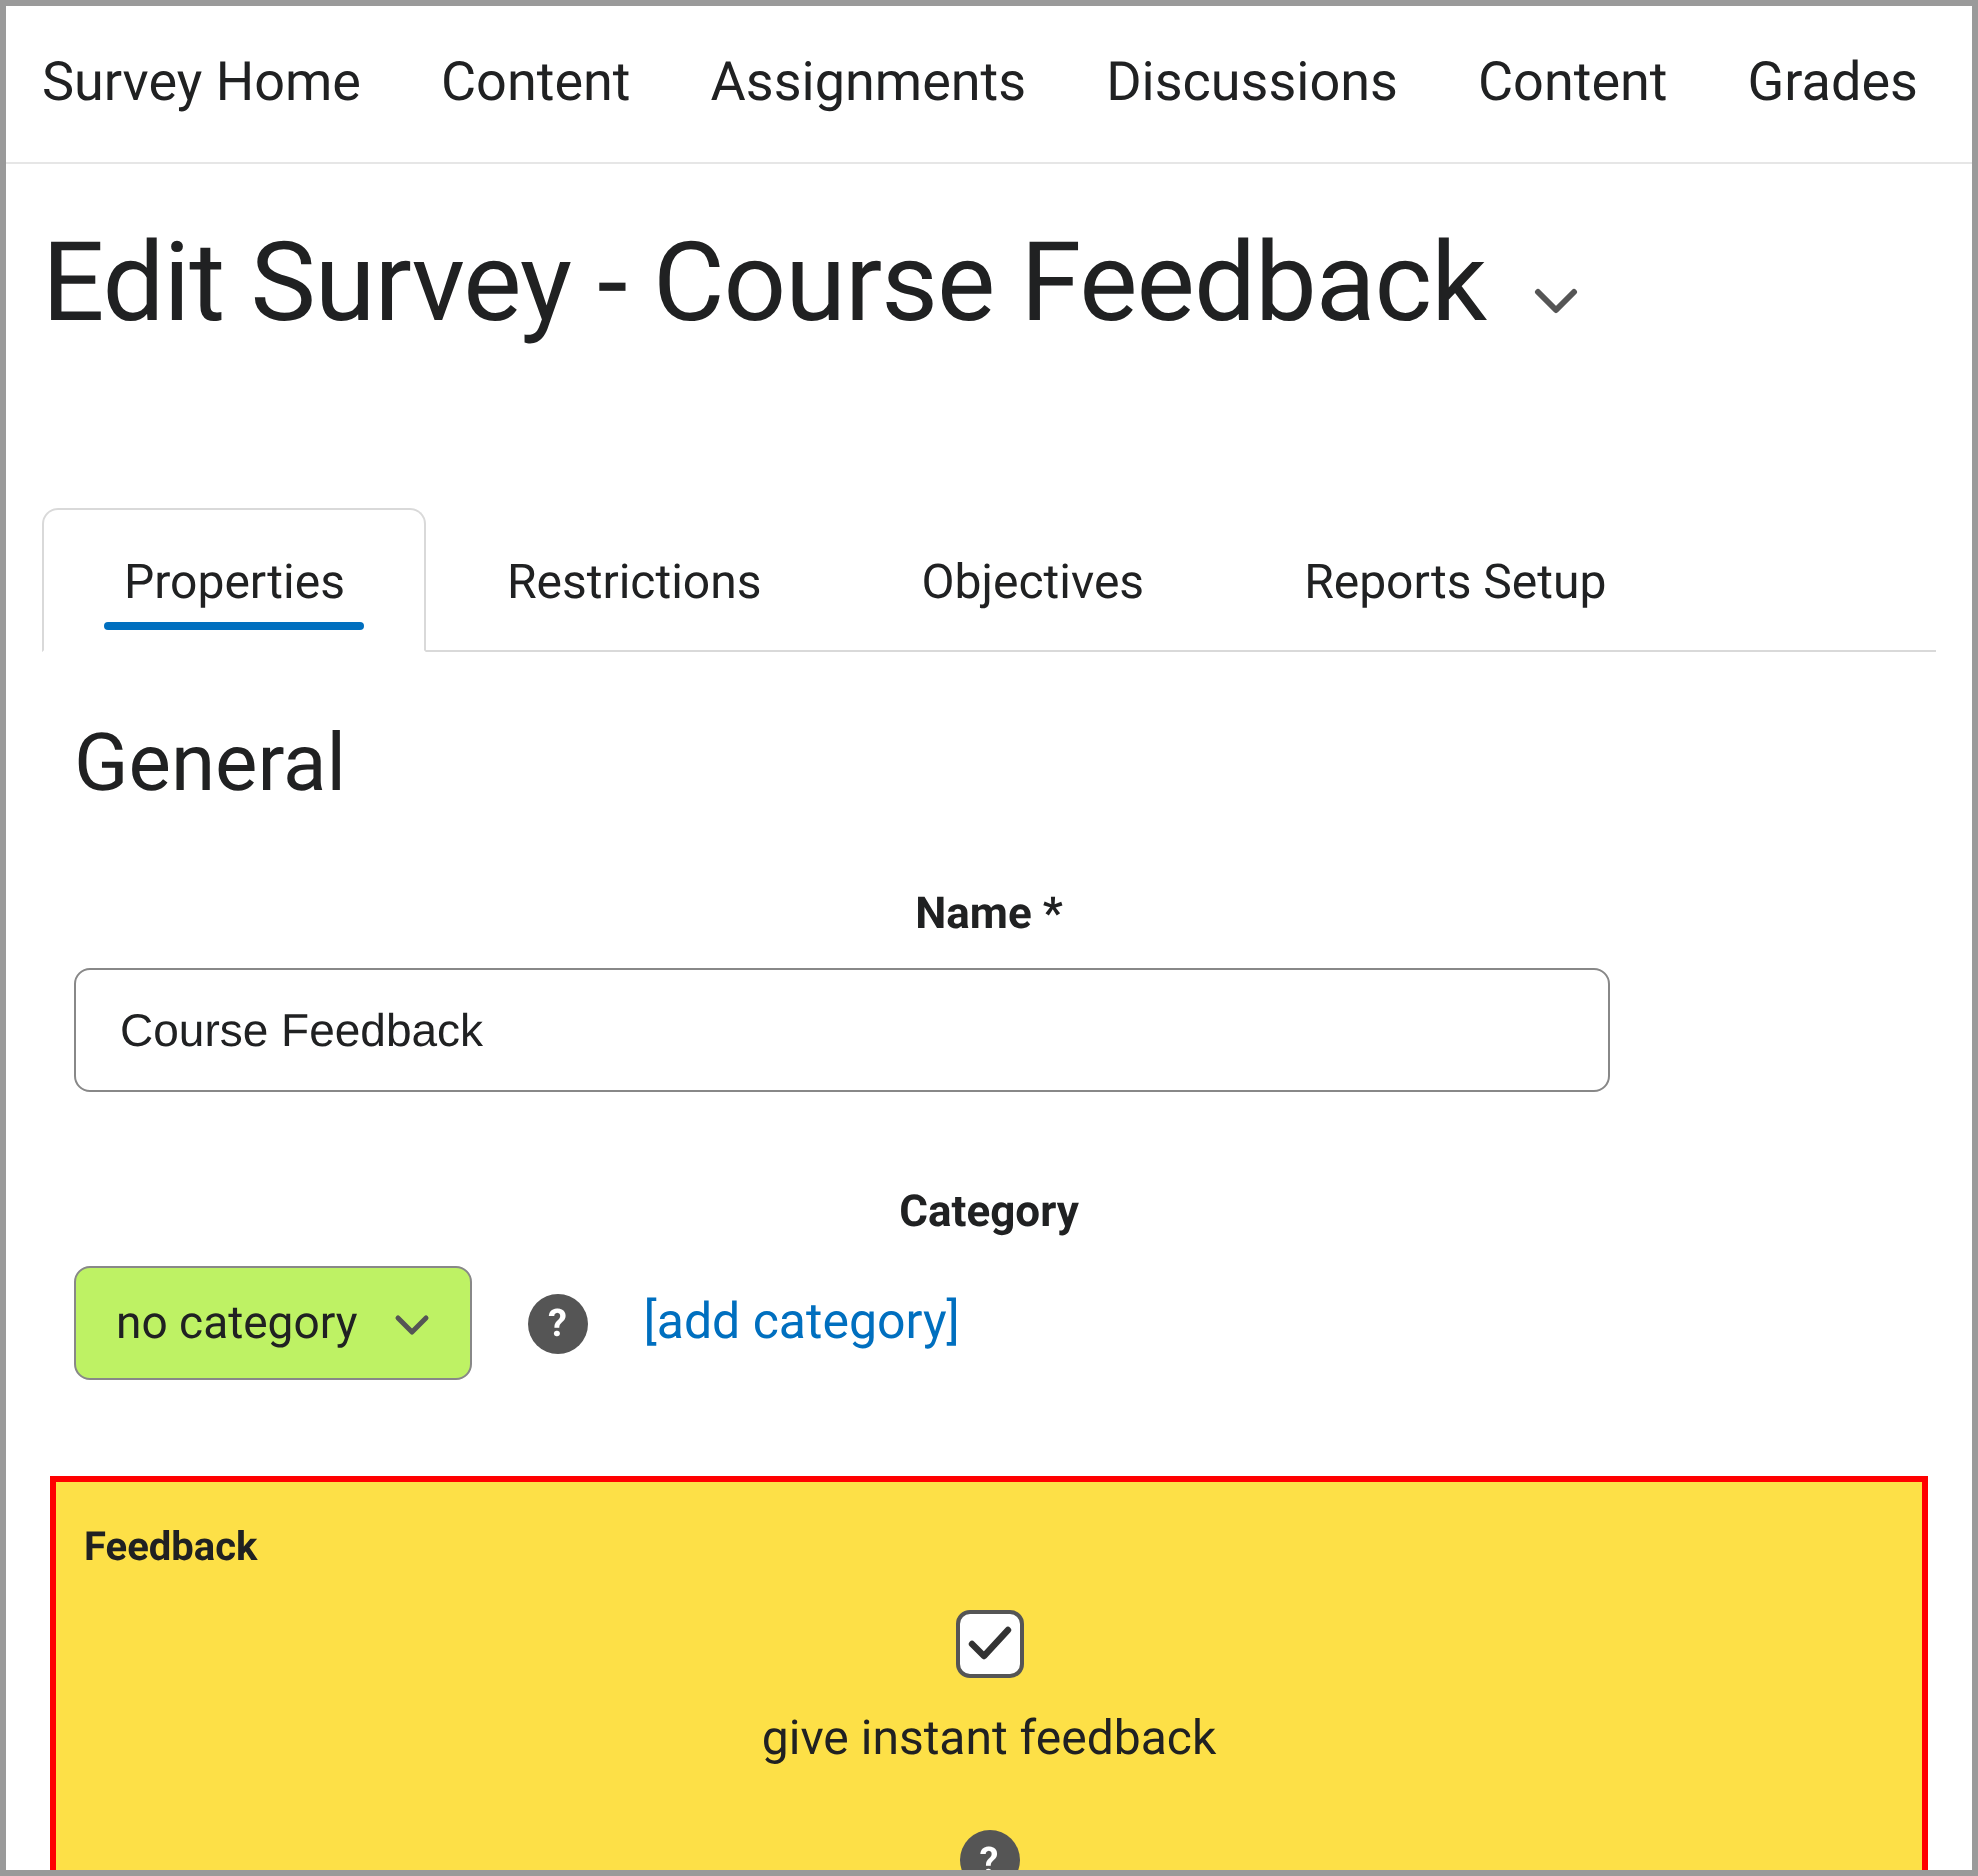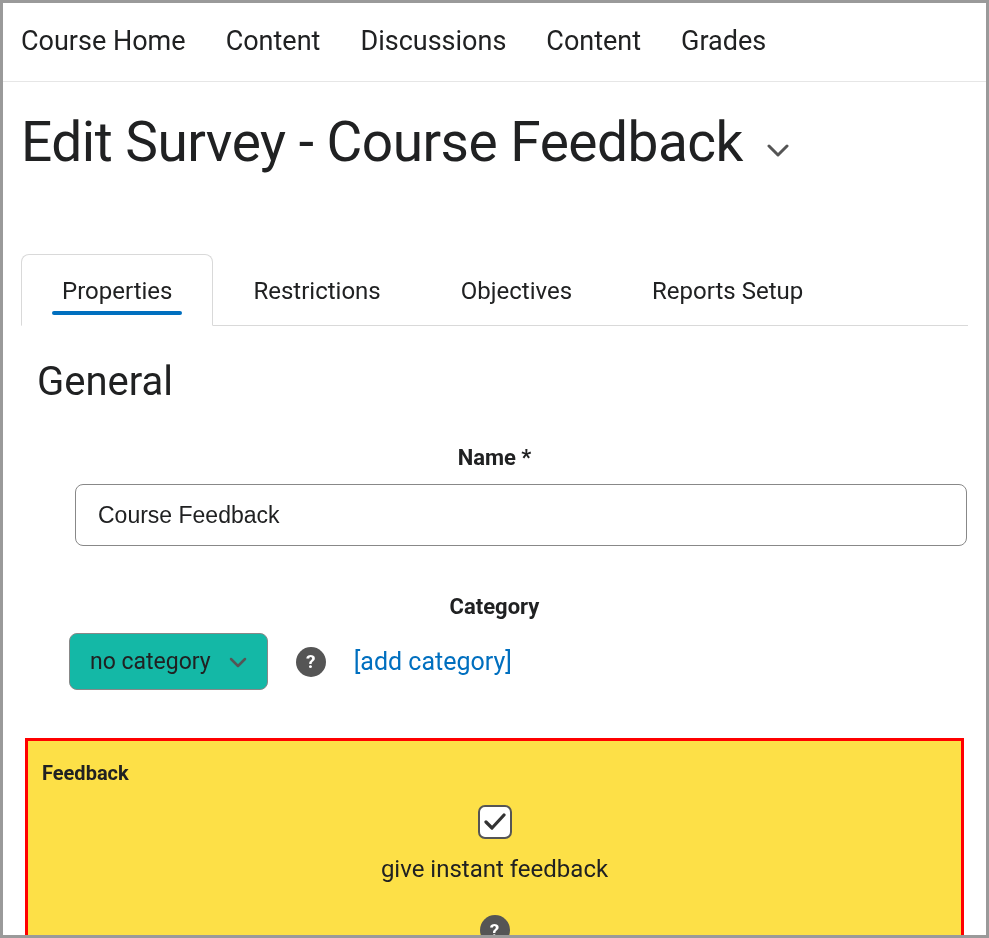--- a/index.html
+++ b/index.html
@@ -83,46 +83,44 @@
     }
     .field-label {
       font-size: 22px;
       font-weight: 700;
       color: #202122;
       margin-bottom: 14px;
       display: block;
       text-align: center;
     }
     .text-input {
-      width: 892px;
+      width: 768px;
       height: 62px;
       border: 1px solid #888;
       border-radius: 8px;
       padding: 0 22px;
       font-size: 23px;
       color: #202122;
-      margin-left: 38px;
     }
     .category-row {
       display: flex;
       align-items: center;
       gap: 28px;
       margin-top: 14px;
     }
     .select-box {
       display: inline-flex;
       align-items: center;
       gap: 18px;
       border: 1px solid #888;
       border-radius: 8px;
       padding: 14px 20px;
       font-size: 23px;
       cursor: pointer;
-      background: #14b8a6;
-      margin-left: 32px;
+      background: #bef264;
     }
     .help-icon {
       width: 30px;
       height: 30px;
       border-radius: 50%;
       background: #555;
       color: #fff;
       display: inline-flex;
       align-items: center;
       justify-content: center;
@@ -169,22 +167,23 @@
     .chk-label {
       font-size: 24px;
       color: #202122;
     }
     .gap-field { margin-top: 48px; }
   </style>
 </head>
 <body>
 
 <nav class="topnav">
-  <a>Course Home</a>
+  <a>Survey Home</a>
   <a>Content</a>
+  <a>Assignments</a>
   <a>Discussions</a>
   <a>Content</a>
   <a>Grades</a>
 </nav>
 
 <div class="page-title-wrap">
   <h1 class="page-title">Edit Survey - Course Feedback</h1>
   <span class="title-chevron">
     <svg width="22" height="14" viewBox="0 0 22 14">
         <path d="M2 2 L11 11 L20 2" stroke="#555" stroke-width="3" fill="none" stroke-linecap="round" stroke-linejoin="round"></path>

